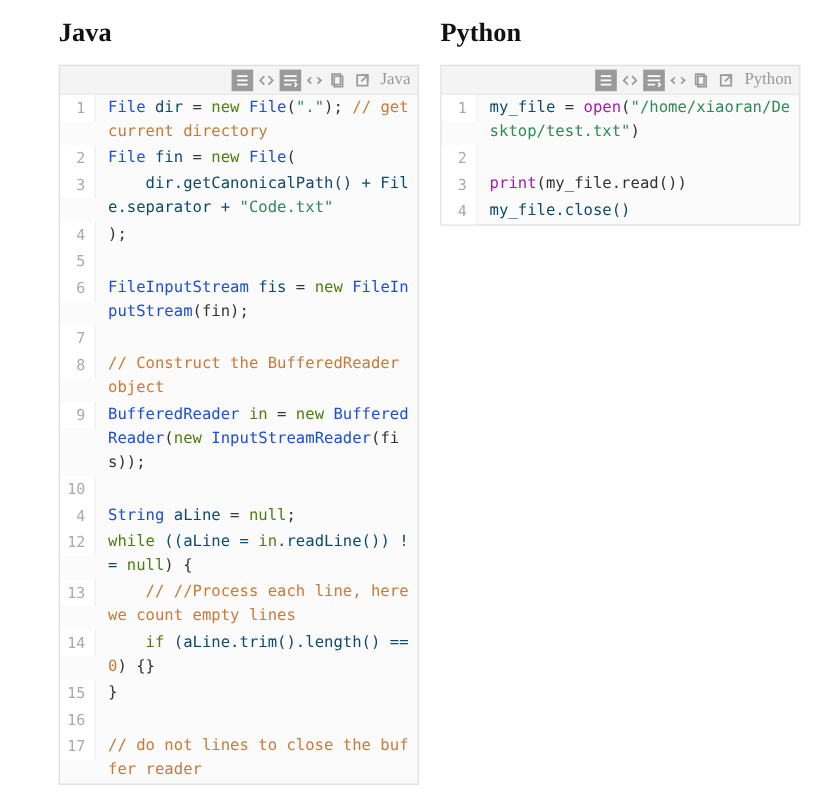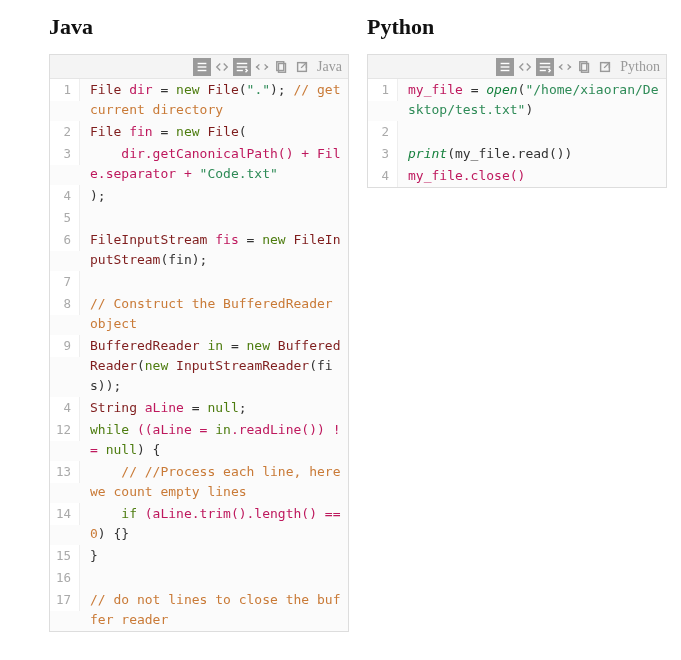--- a/index.html
+++ b/index.html
@@ -83,26 +83,26 @@
   .code {
     flex: 1;
     padding: 1px 6px 1px 10px;
     white-space: pre-wrap;
     word-break: break-all;
     line-height: 20px;
     color: #333;
     font-size: 13px;
   }
   
-  .tok-type    { color: #7f1d1d; }   
+  .tok-type    { color: #1d4ed8; }   
   .tok-kw      { color: #4d7c0f; }   
   .tok-str     { color: #2e8b57; }   
   .tok-cmt     { color: #c97a37; }   
-  .tok-ident   { color: #be185d; }
-  .tok-func    { color: #15803d; font-style: italic; }   
+  .tok-ident   { color: #0c4a6e; }
+  .tok-func    { color: #a21caf; }   
   .tok-punc    { color: #333; }
   .tok-num     { color: #c97a37; }   
 </style>
 </head>
 <body>
 
 <div class="columns">
     <div class="col">
       <h2 class="col-title">Java</h2>
       <div class="code-block">
@@ -182,20 +182,24 @@
           </div>
           <div class="line">
             <div class="gutter">8</div>
             <div class="code"><span class="tok-cmt">// Construct the BufferedReader object</span></div>
           </div>
           <div class="line">
             <div class="gutter">9</div>
             <div class="code"><span class="tok-type">BufferedReader</span><span class="tok-ident"> </span><span class="tok-kw">in</span><span class="tok-ident"> </span><span class="tok-punc">= </span><span class="tok-kw">new</span><span class="tok-ident"> </span><span class="tok-type">BufferedReader</span><span class="tok-punc">(</span><span class="tok-kw">new</span><span class="tok-ident"> </span><span class="tok-type">InputStreamReader</span><span class="tok-punc">(fis));</span></div>
           </div>
           <div class="line">
+            <div class="gutter">10</div>
+            <div class="code"></div>
+          </div>
+          <div class="line">
             <div class="gutter">4</div>
             <div class="code"><span class="tok-type">String</span><span class="tok-ident"> aLine </span><span class="tok-punc">= </span><span class="tok-kw">null</span><span class="tok-punc">;</span></div>
           </div>
           <div class="line">
             <div class="gutter">12</div>
             <div class="code"><span class="tok-kw">while</span><span class="tok-ident"> ((aLine = </span><span class="tok-kw">in</span><span class="tok-ident">.readLine()) != </span><span class="tok-kw">null</span><span class="tok-punc">) {</span></div>
           </div>
           <div class="line">
             <div class="gutter">13</div>
             <div class="code"><span class="tok-ident">    </span><span class="tok-cmt">// //Process each line, here we count empty lines</span></div>

